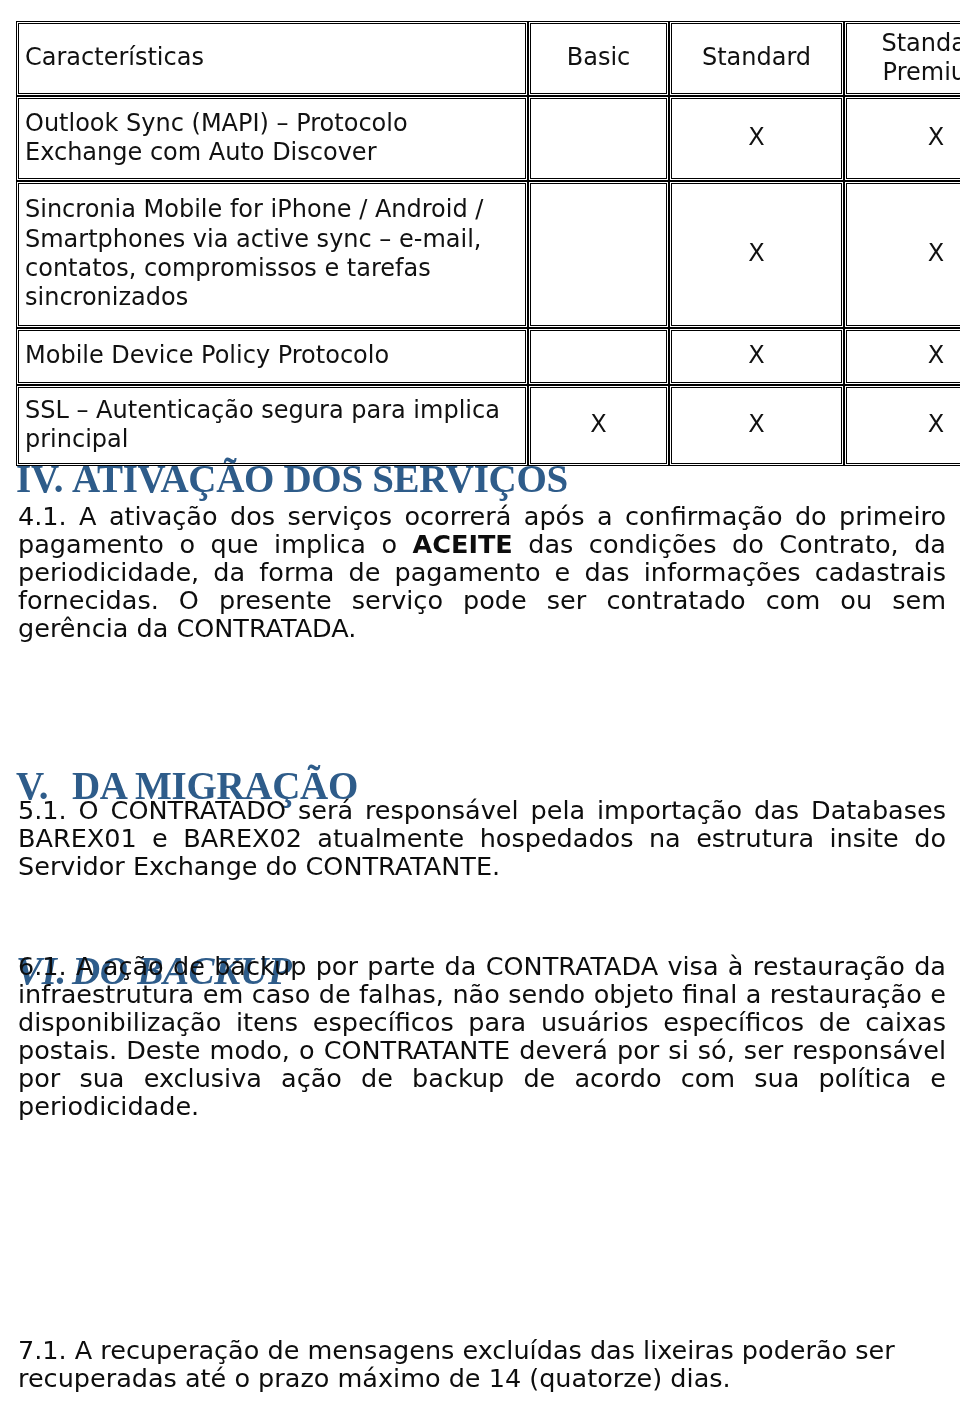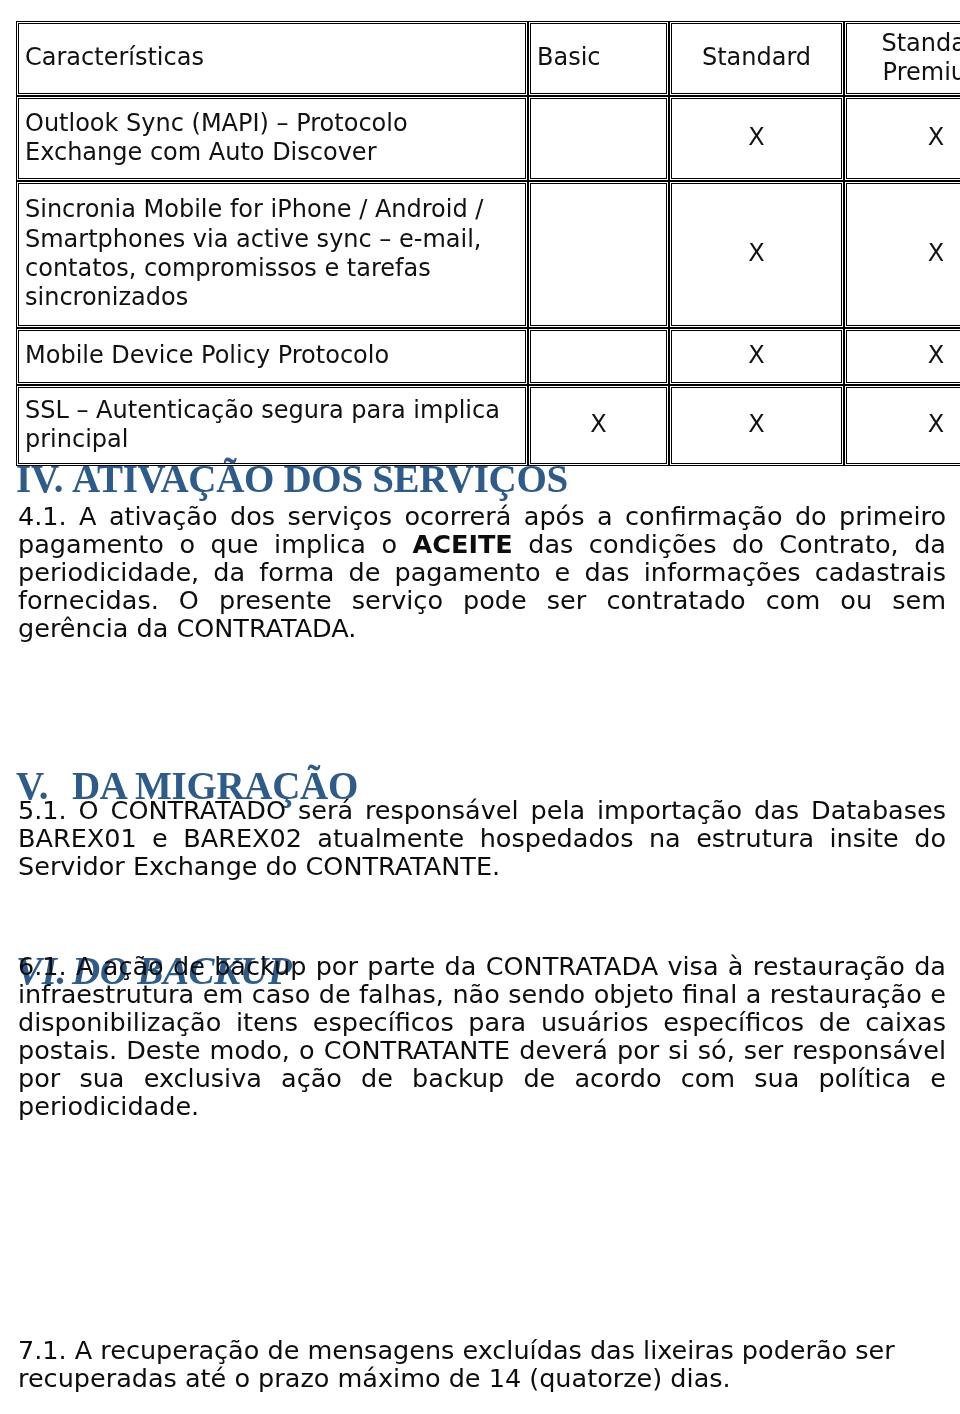--- a/index.html
+++ b/index.html
@@ -44,21 +44,21 @@
     border: 3px double #000000;
     background: #ffffff;
     padding: 4px 6px 5px 6px;
     vertical-align: middle;
     font-family: "DejaVu Sans", sans-serif;
     font-size: 24px;
     line-height: 1.22;
     color: #111111;
   }
   td.col-feature { width: 494px; text-align: left; }
-  td.col-basic   { width: 123px; }
+  td.col-basic   { width: 123px; text-align: center; }
   td.col-std     { width: 157px; text-align: center; }
   td.col-prem    { width: 166px; text-align: center; }
 
   td.hdr { font-size: 25px; line-height: 1.12; }
   td.mark {
     text-align: center;
     font-size: 25px;
     color: #000000;
   }
   tr.r-head td.col-feature { height: 60px; }

